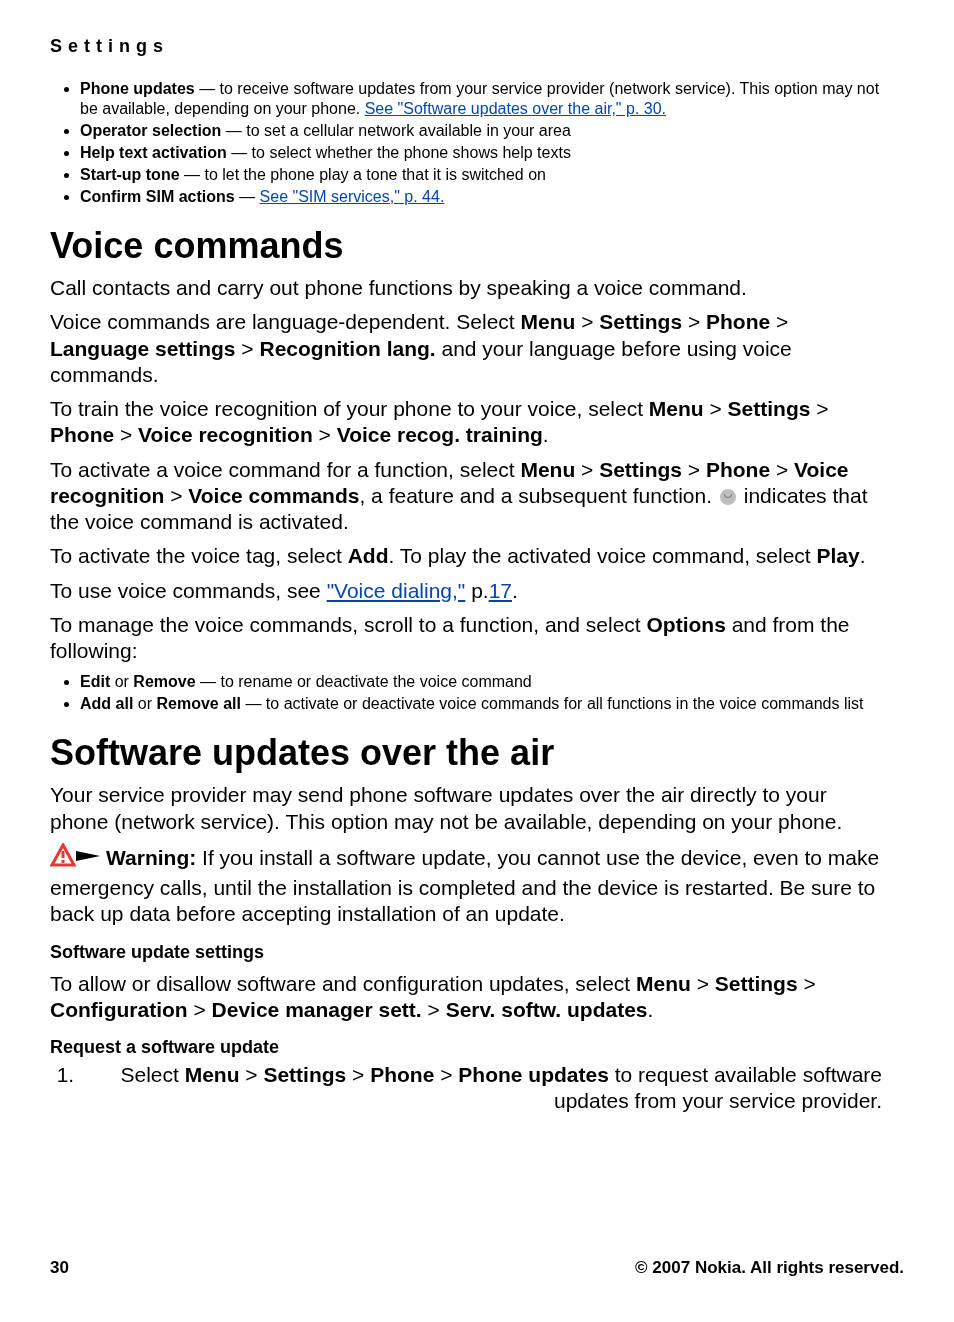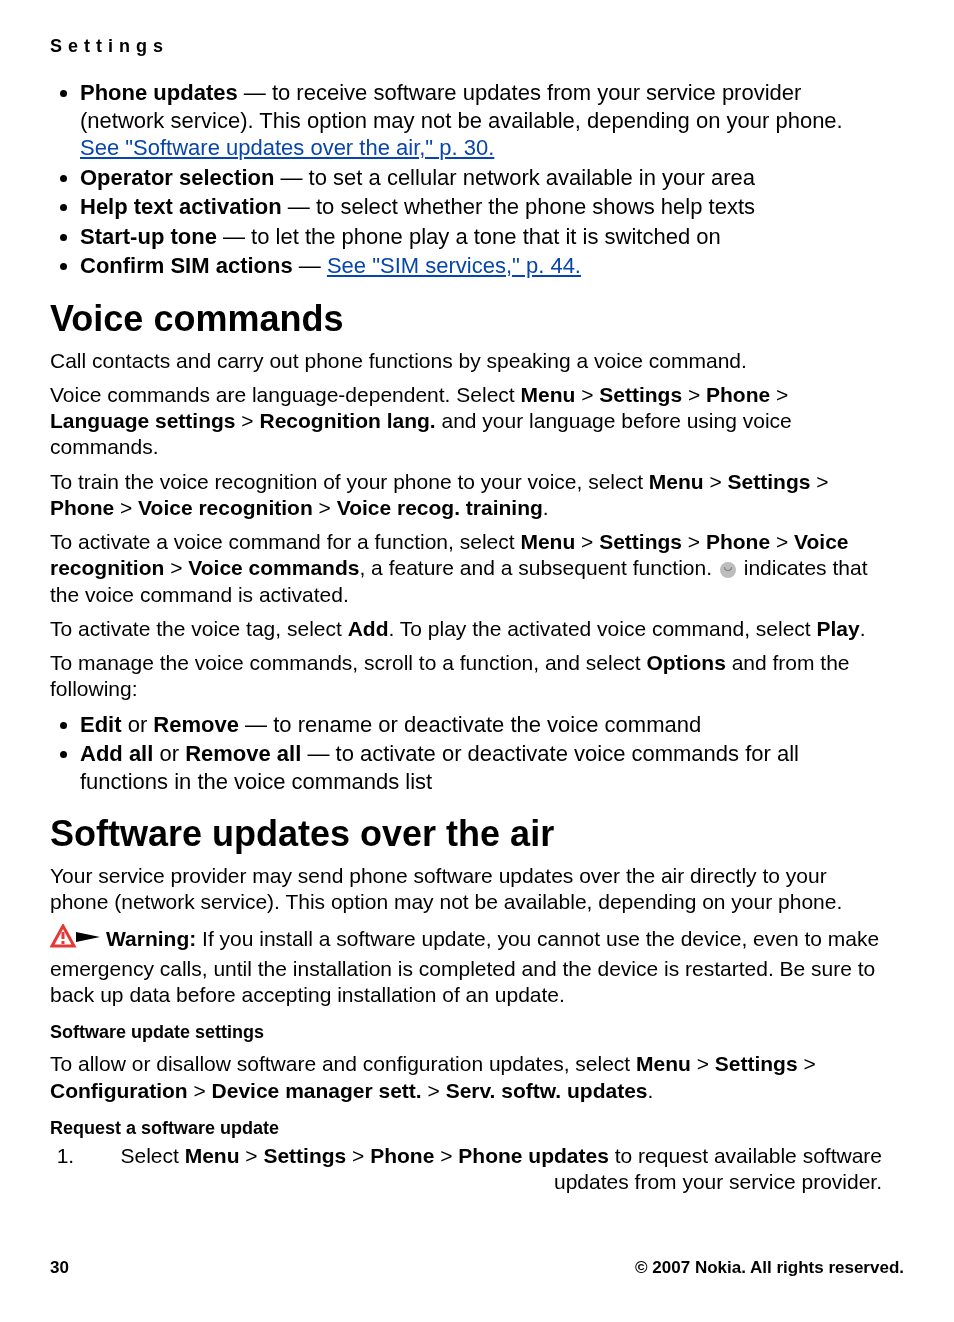--- a/index.html
+++ b/index.html
@@ -21,21 +21,21 @@
     letter-spacing: 6px;
     font-size: 18px;
     margin-bottom: 22px;
   }
   ul.bulleted {
     list-style: disc;
     margin: 0 0 18px 0;
     padding-left: 30px;
   }
   ul.bulleted > li {
-    font-size: 22px;
+    font-size: 16px;
     line-height: 1.25;
     margin-bottom: 2px;
   }
   ol.numbered {
     margin: 0 0 0 0;
     padding-left: 30px;
     text-align: right;
   }
   ol.numbered > li {
     font-size: 21px;
@@ -132,20 +132,23 @@
   </p>
 
   <p class="body">
     <span>To activate a voice command for a function, select </span><span class="b">Menu</span><span> &gt; </span><span class="b">Settings</span><span> &gt; </span><span class="b">Phone</span><span> &gt; </span><span class="b">Voice recognition</span><span> &gt; </span><span class="b">Voice commands</span><span>, a feature and a subsequent function. </span><span class="icon-voice"></span><span> indicates that the voice command is activated.</span>
   </p>
 
   <p class="body">
     <span>To activate the voice tag, select </span><span class="b">Add</span><span>. To play the activated voice command, select </span><span class="b">Play</span><span>.</span>
   </p>
 
+  <p class="body">
+    <span>To use voice commands, see </span><span class="link">"Voice dialing,"</span><span> p.</span><span class="link">17</span><span>.</span>
+  </p>
 
   <p class="body">
     <span>To manage the voice commands, scroll to a function, and select </span><span class="b">Options</span><span> and from the following:</span>
   </p>
 
   <ul class="bulleted">
     <li>
       <span class="b">Edit</span><span> or </span><span class="b">Remove</span><span> — to rename or deactivate the voice command</span>
     </li>
     <li>

